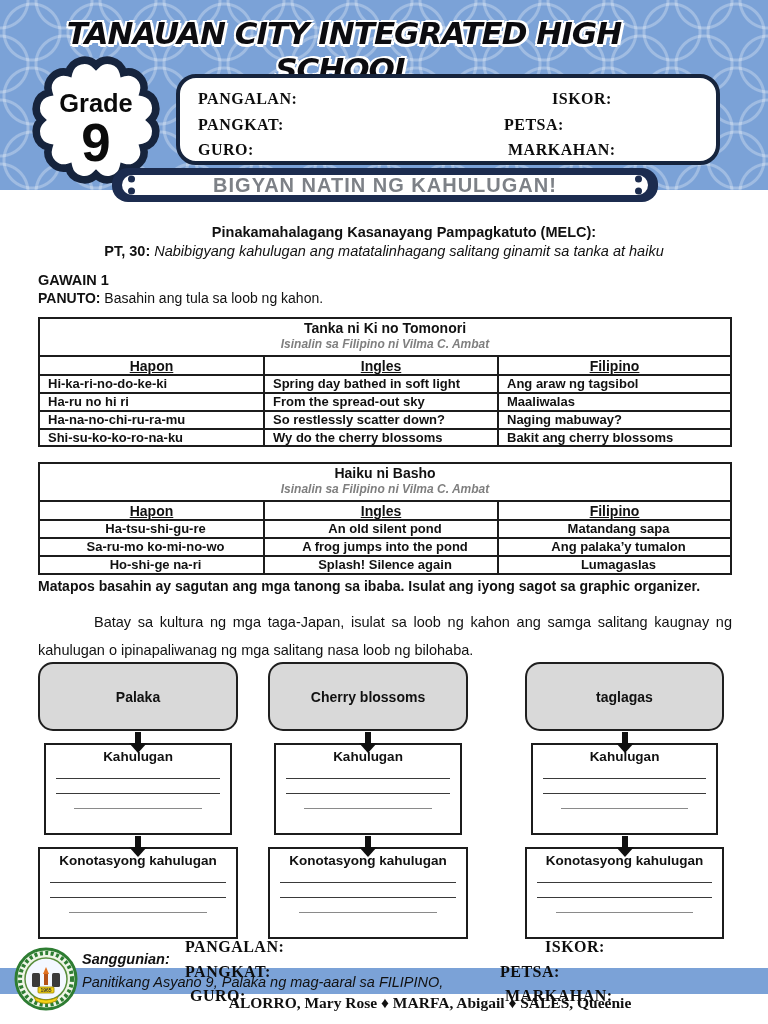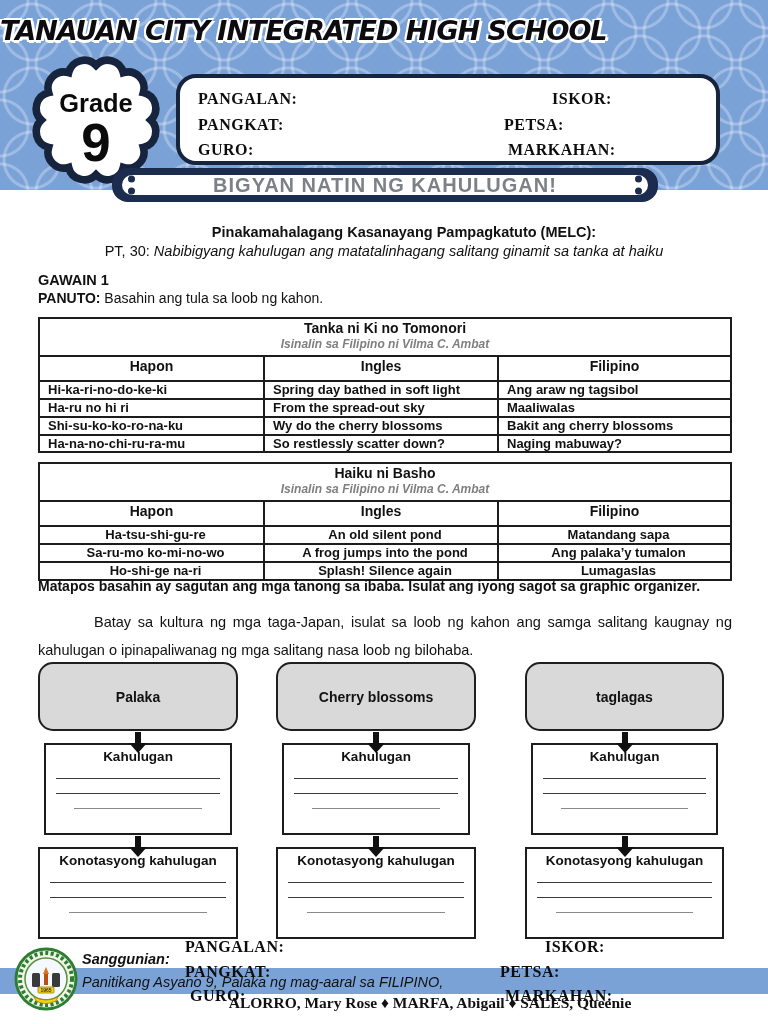--- a/index.html
+++ b/index.html
@@ -12,23 +12,23 @@
   
   .header-bg {
     position:absolute; left:0; top:0; width:768px; height:190px;
     background-color:#7ba2d7;
     background-image:
       radial-gradient(circle, rgba(255,255,255,0) 26px, rgba(255,255,255,.28) 27px, rgba(255,255,255,.28) 29px, rgba(255,255,255,0) 30px),
       radial-gradient(circle, rgba(255,255,255,0) 26px, rgba(255,255,255,.28) 27px, rgba(255,255,255,.28) 29px, rgba(255,255,255,0) 30px);
     background-size:64px 64px; background-position:0 0, 32px 32px;
   }
   .school-title {
-    position:absolute; left:0; top:15px; width:688px; text-align:left;
+    position:absolute; left:0; top:15px; width:688px; text-align:center;
     font-family:"DejaVu Sans", sans-serif; font-style:italic; font-weight:800;
-    font-size:27px; letter-spacing:-1px; color:#0c0c10;
+    font-size:31px; letter-spacing:-1px; color:#0c0c10;
     text-shadow: 3px 1px 0 #fff, -2px -1px 0 #fff, 2px -2px 0 #fff, -2px 2px 0 #fff, 0 3px 0 #fff;
   }
   .grade-badge { position:absolute; left:26px; top:54px; width:140px; height:132px; }
   .grade-badge text { font-family:"Liberation Sans", sans-serif; font-weight:bold; fill:#0b0b0b; }
 
   .form-box {
     position:absolute; left:176px; top:74px; width:544px; height:91px;
     background:#fff; border:4px solid #16243d; border-radius:20px;
   }
   .form-box .row { position:absolute; left:18px; font-family:"Liberation Serif", serif; font-weight:bold; font-size:16px; letter-spacing:.5px; color:#0d0d0d; }
@@ -49,47 +49,47 @@
     display:flex; align-items:center; justify-content:center;
   }
   .banner-text { font-weight:bold; font-size:20px; letter-spacing:1px; color:#7d8187; }
   .dots { position:absolute; top:50%; transform:translateY(-50%); display:flex; flex-direction:column; gap:5px; }
   .dots-left { left:16px; } .dots-right { right:16px; }
   .dots i { display:block; width:7px; height:7px; border-radius:50%; background:#1c2c4f; }
 
   
   .melc-head { position:absolute; left:0; top:224px; width:768px; text-align:center; font-weight:bold; font-size:14.5px;margin-left:20px; }
   .melc-line { position:absolute; left:0; top:243px; width:768px; text-align:center; font-size:14.5px; }
-  .melc-line .code { font-weight:normal; }
+  .melc-line .code { font-weight:bold; }
   .melc-line .stmt { font-style:italic;text-align:center; }
   .gawain-title { position:absolute; left:38px; top:272px; font-weight:bold; font-size:14.5px; }
   .panuto { position:absolute; left:38px; top:290px; font-size:14px; }
   .panuto .lbl { font-weight:bold; }
 
   
   table.poem { position:absolute; left:38px; width:692px; border-collapse:collapse; table-layout:fixed; }
   .t1 { top:317px; } .t2 { top:462px; }
   table.poem, table.poem th, table.poem td { border:2px solid #1c1c1c; }
   table.poem .title-cell { text-align:center; padding:2px 0 3px; border-bottom:2.5px solid #1c1c1c; }
   table.poem .title-cell .t { font-weight:bold; font-size:14px; }
   table.poem .title-cell .s { font-style:italic; font-size:12px; color:#7f7f7f; }
-  table.poem th { font-weight:bold; font-size:14px; padding:1px 0 6px; border-bottom:2.5px solid #1c1c1c; }
+  table.poem th { font-weight:bold; font-size:14px; padding:1px 0 0; border-bottom:2.5px solid #1c1c1c;text-decoration:underline; }
   table.poem td { font-weight:600; font-size:13px; padding:0 0 0 8px; line-height:15.7px; vertical-align:top; }
   .t1 td { text-align:left; }
   .t2 td { text-align:center; padding:0; line-height:17.5px; }
   col.c1 { width:225px; } col.c2 { width:234px; } col.c3 { width:233px; }
 
   
   .matapos { position:absolute; left:38px; top:578px; width:700px; font-weight:bold; font-size:14px; }
   .batay { position:absolute; left:38px; top:608px; width:694px; font-size:14.5px; text-align:justify; text-indent:56px; line-height:28px; }
 
   
   .col { position:absolute; top:662px; display:flex; flex-direction:column; align-items:center; }
   .col1 { left:38px;  width:200px; }
-  .col2 { left:276px; width:200px; }
+  .col2 { left:268px; width:200px; }
   .col3 { left:525px; width:199px; }
   .term-box {
     width:100%; height:69px; background:#d9d9d9; border:2px solid #1f1f1f; border-radius:15px;
     display:flex; align-items:center; justify-content:center; font-weight:bold; font-size:14px;
   }
   .arrow { position:relative; width:6px; height:11px; background:#101010; margin-top:1px; }
   .arrow::after {
     content:""; position:absolute; top:100%; left:50%; transform:translateX(-50%);
     border:9px solid transparent; border-top:10px solid #101010; border-bottom:0;
   }
@@ -180,28 +180,28 @@
       <td>Hi-ka-ri-no-do-ke-ki</td>
       <td>Spring day bathed in soft light</td>
       <td>Ang araw ng tagsibol</td>
     </tr>
     <tr>
       <td>Ha-ru no hi ri</td>
       <td>From the spread-out sky</td>
       <td>Maaliwalas</td>
     </tr>
     <tr>
+      <td>Ha-na-no-chi-ru-ra-mu</td>
+      <td>So restlessly scatter down?</td>
+      <td>Naging mabuway?</td>
+    </tr>
+    <tr>
       <td>Shi-su-ko-ko-ro-na-ku</td>
       <td>Wy do the cherry blossoms</td>
       <td>Bakit ang cherry blossoms</td>
-    </tr>
-    <tr>
-      <td>Ha-na-no-chi-ru-ra-mu</td>
-      <td>So restlessly scatter down?</td>
-      <td>Naging mabuway?</td>
     </tr>
   </tbody>
     </table>
 
   <table class="poem t2">
     <colgroup>
         <col class="c1">
         <col class="c2">
         <col class="c3">
       </colgroup>

